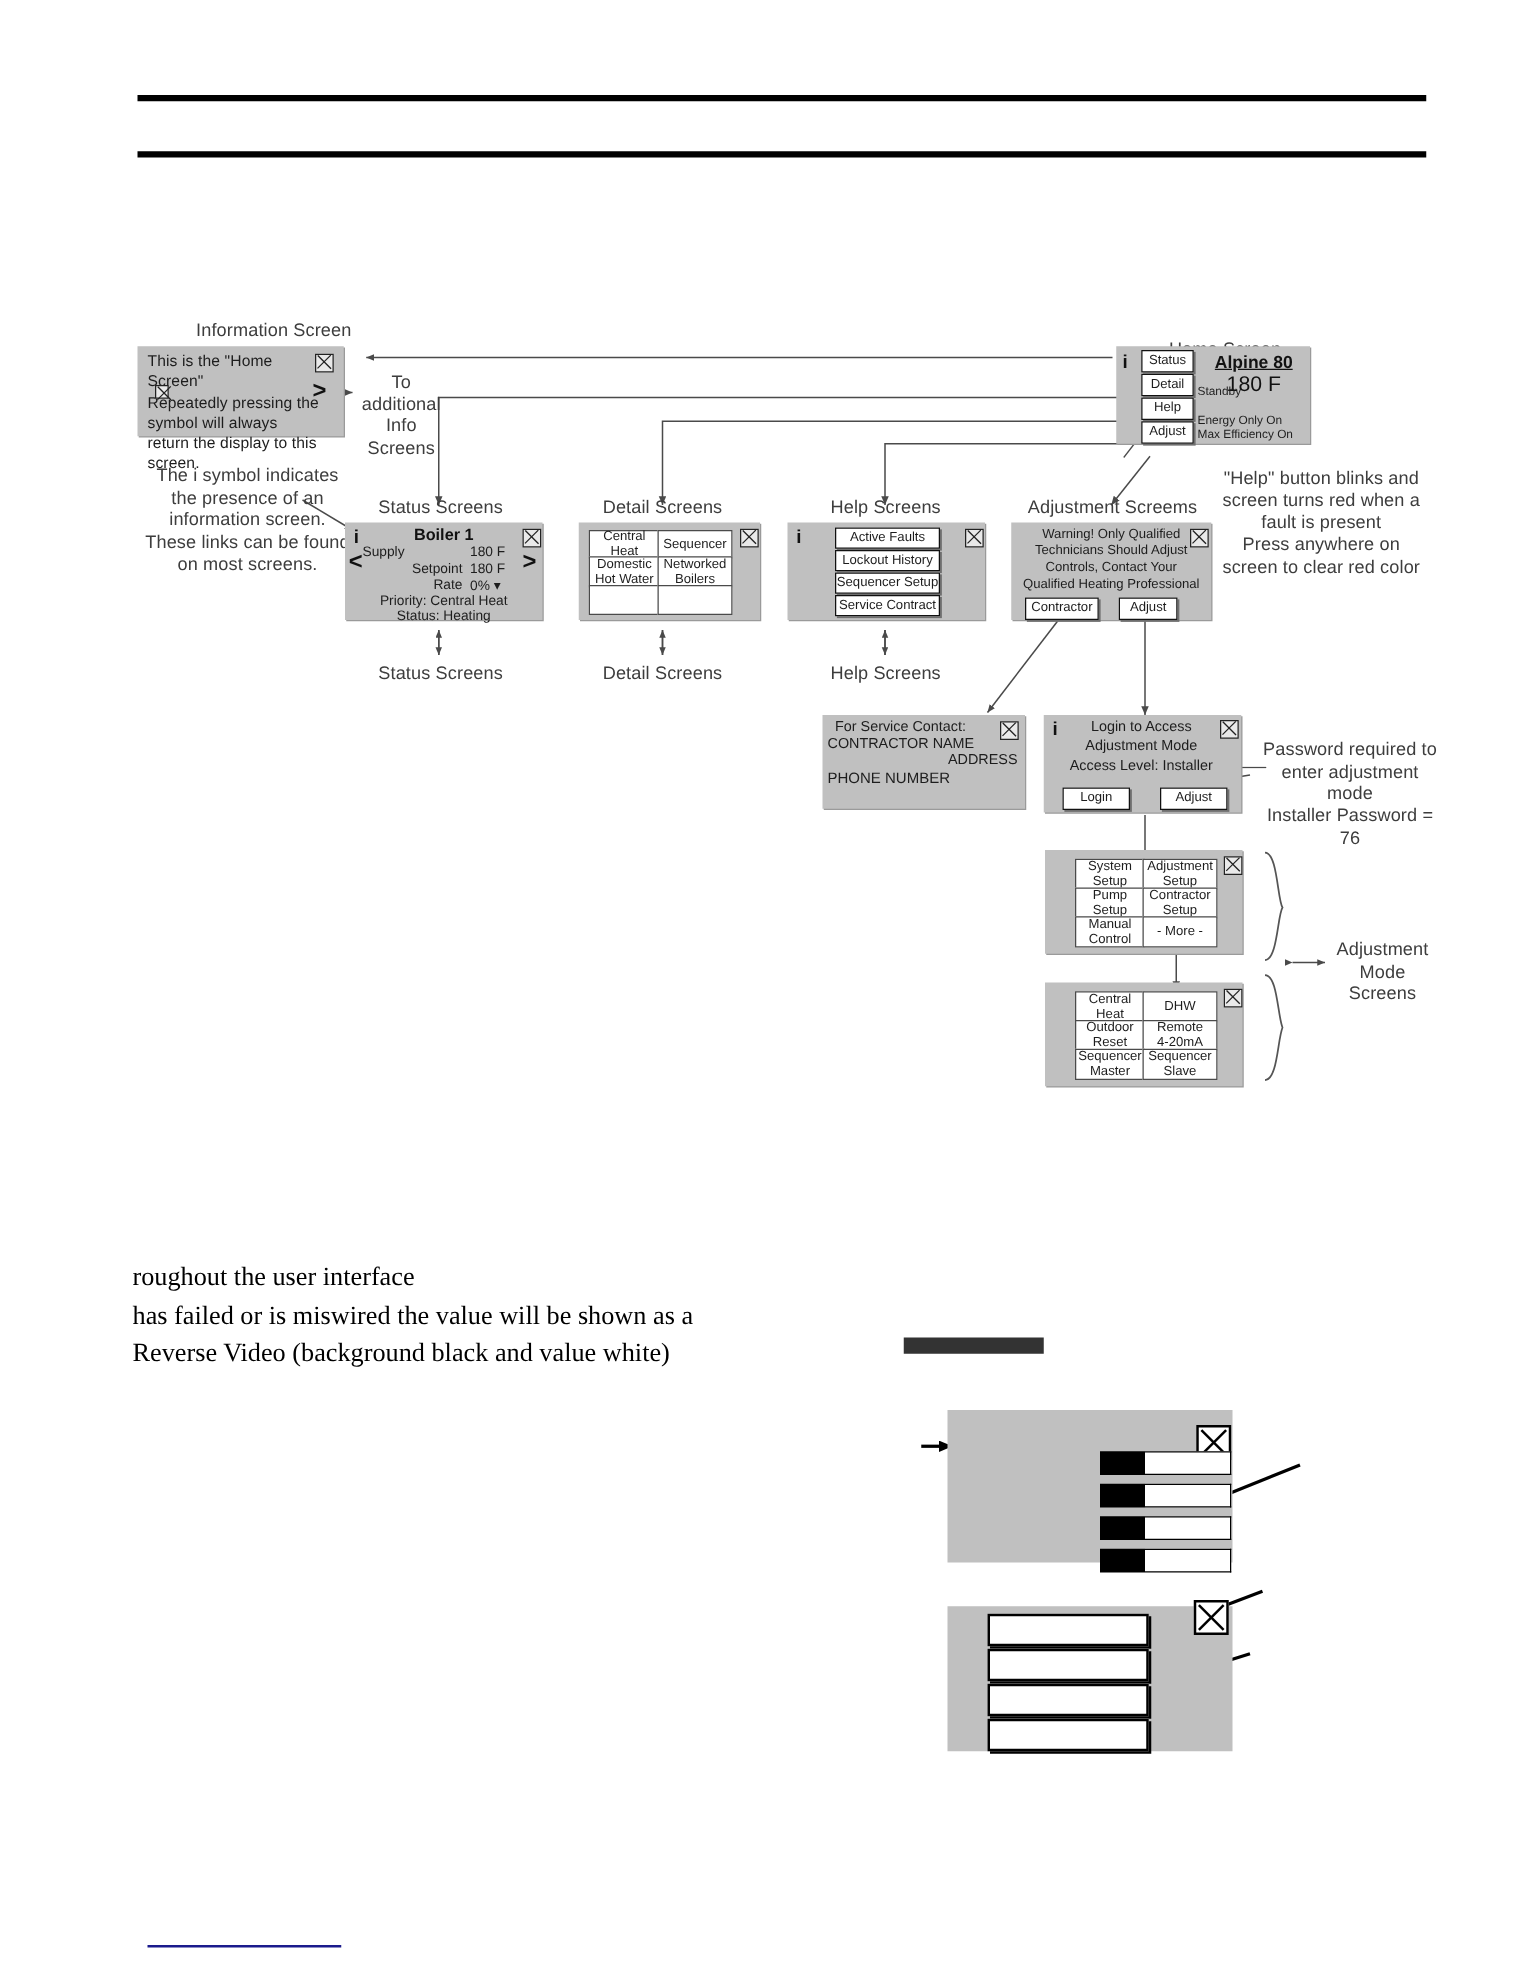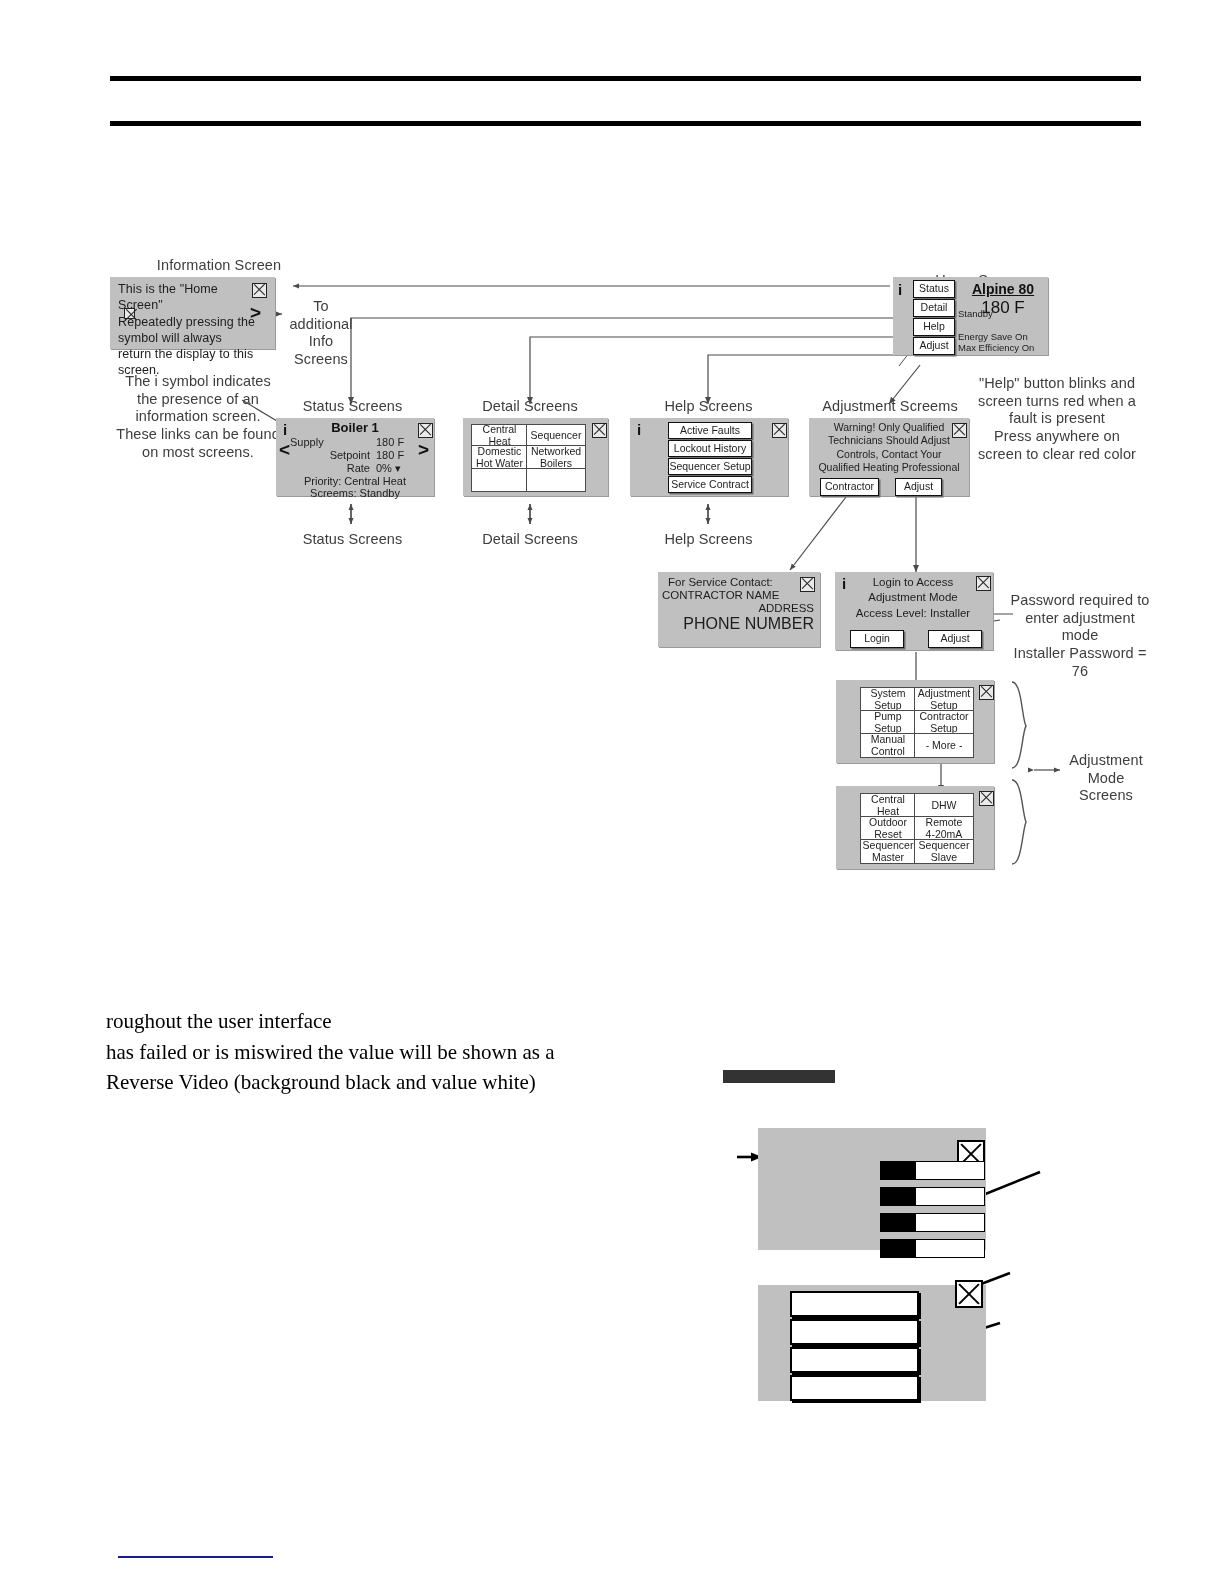--- a/index.html
+++ b/index.html
@@ -161,21 +161,21 @@
 <div class="ichar" style="left:898px;top:281px;">i</div>
 <div class="btn" style="left:913px;top:280px;width:40px;height:16px;">Status</div>
 <div class="btn" style="left:913px;top:299px;width:40px;height:16px;">Detail</div>
 <div class="btn" style="left:913px;top:318px;width:40px;height:16px;">Help</div>
 <div class="btn" style="left:913px;top:337px;width:40px;height:16px;">Adjust</div>
 <div style="position:absolute;left:960px;top:281px;width:86px;text-align:center;
             font-size:14px;font-weight:bold;color:#111;text-decoration:underline;">Alpine 80</div>
 <div style="position:absolute;left:960px;top:298px;width:86px;text-align:center;
             font-size:17px;color:#111;">180 F</div>
 <div style="position:absolute;left:958px;top:308px;font-size:9.5px;color:#1d1d1d;text-align:right;">Standby</div>
-<div style="position:absolute;left:958px;top:331px;font-size:9.5px;color:#1d1d1d;">Energy Save On</div>
+<div style="position:absolute;left:958px;top:331px;font-size:9.5px;color:#1d1d1d;">Energy Only On</div>
 <div style="position:absolute;left:958px;top:342px;font-size:9.5px;color:#1d1d1d;">Max Efficiency On</div>
 
 <div class="lbl" style="left:968px;top:375px;width:178px;">"Help" button blinks and
 screen turns red when a
 fault is present
 Press anywhere on
 screen to clear red color</div>
 
 <div class="lbl" style="left:290px;top:398px;width:125px;">Status Screens</div>
 
@@ -193,21 +193,21 @@
             font-size:11px;color:#1d1d1d;">Setpoint</div>
 <div style="position:absolute;left:376px;top:449px;font-size:11px;color:#1d1d1d;">180 F</div>
 
 <div style="position:absolute;left:290px;top:462px;width:80px;text-align:right;
             font-size:11px;color:#1d1d1d;">Rate</div>
 <div style="position:absolute;left:376px;top:462px;font-size:11px;color:#1d1d1d;">0%  ▾</div>
 
 <div style="position:absolute;left:282px;top:475px;width:146px;text-align:center;
             font-size:11px;color:#1d1d1d;">Priority: Central Heat</div>
 <div style="position:absolute;left:282px;top:487px;width:146px;text-align:center;
-            font-size:11px;color:#1d1d1d;">Screems: Standby</div>
+            font-size:11px;color:#1d1d1d;">Status: Heating</div>
 
 <div class="chev" style="left:279px;top:440px;">&lt;</div>
 <div class="chev" style="left:418px;top:440px;">&gt;</div>
 
 <div class="lbl" style="left:290px;top:531px;width:125px;">Status Screens</div>
 
 <div class="lbl" style="left:470px;top:398px;width:120px;">Detail Screens</div>
 
 <div class="panel sh" style="left:463px;top:418px;width:145px;height:78px;"></div>
 <div class="xbox" style="left:592px;top:423px;"></div>
@@ -246,22 +246,22 @@
 <div class="btn" style="left:820px;top:478px;width:57px;height:16px;">Contractor</div>
 <div class="btn" style="left:895px;top:478px;width:45px;height:16px;">Adjust</div>
 
 <div class="panel sh" style="left:658px;top:572px;width:162px;height:75px;"></div>
 <div style="position:absolute;left:668px;top:576px;font-size:11.5px;color:#1d1d1d;">For Service Contact:</div>
 <div class="xbox" style="left:800px;top:577px;"></div>
 <div style="position:absolute;left:662px;top:589px;width:152px;text-align:left;
             font-size:11.5px;color:#1d1d1d;">CONTRACTOR NAME</div>
 <div style="position:absolute;left:662px;top:602px;width:152px;text-align:right;
             font-size:11.5px;color:#1d1d1d;">ADDRESS</div>
-<div style="position:absolute;left:662px;top:615px;width:152px;text-align:right;
-            font-size:16px;color:#1d1d1d;">PHONE NUMBER</div>
+<div style="position:absolute;left:662px;top:615px;width:152px;
+            font-size:12px;color:#1d1d1d;">PHONE NUMBER</div>
 
 <div class="panel sh" style="left:835px;top:572px;width:158px;height:78px;"></div>
 <div class="ichar" style="left:842px;top:575px;">i</div>
 <div class="xbox" style="left:976px;top:576px;"></div>
 <div style="position:absolute;left:852px;top:575px;width:122px;text-align:center;
             font-size:11.5px;line-height:1.3;color:#1d1d1d;white-space:pre-line;">Login to Access
 Adjustment Mode</div>
 <div style="position:absolute;left:840px;top:607px;width:146px;text-align:center;
             font-size:11.5px;color:#1d1d1d;">Access Level: Installer</div>
 <div class="btn" style="left:850px;top:630px;width:52px;height:16px;">Login</div>

